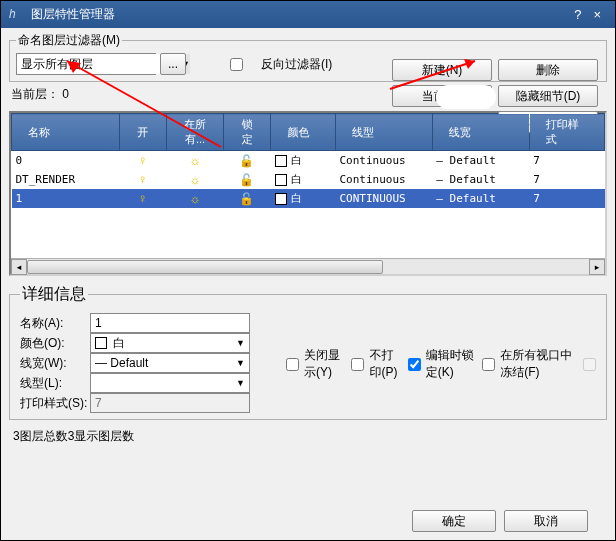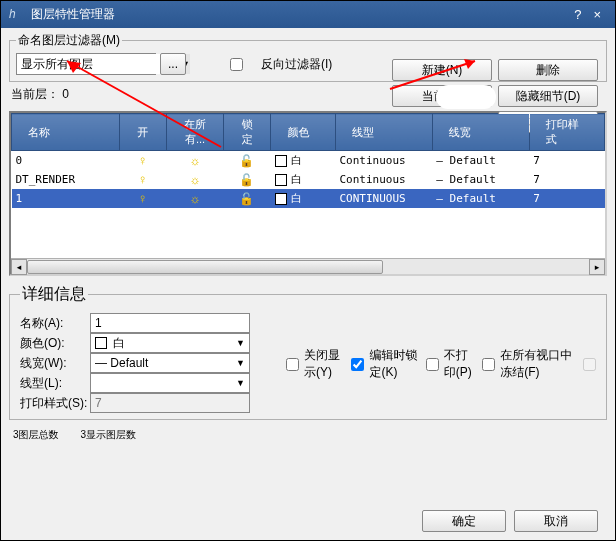--- a/index.html
+++ b/index.html
@@ -49,22 +49,22 @@
 .det-left label { font-size:12px; }
 .txt-input { height:20px; border:1px solid #888; padding:0 4px; font-size:12px; width:100%; }
 .txt-input[disabled]{ background:#f0f0f0; color:#777;}
 .color-combo { display:flex; align-items:center; gap:6px; border:1px solid #888; background:#fff; height:20px; padding:0 4px; }
 .color-combo .swatch{border:1px solid #000;}
 .color-combo .arrow{ margin-left:auto; font-size:9px;}
 .det-right { display:flex; flex-direction:row; gap:4px; font-size:12px; padding-top:2px;}
 .chk { display:flex; align-items:center; gap:5px; }
 .chk.disabled { color:#9a9a9a; }
 .chk input[type=checkbox]{ width:13px; height:13px; }
-.summary { margin:8px 4px 0 4px; font-size:10px; display:flex; gap:22px; }
-.footer { position:absolute; bottom:8px; right:17px; display:flex; gap:8px; }
+.summary { margin:8px 4px 0 4px; font-size:12px; display:flex; gap:0; }
+.footer { position:absolute; bottom:8px; right:27px; display:flex; gap:8px; }
 .bulb { color:#e6c100; font-size:13px; }
 .sun { color:#e6c100; font-size:12px; }
 .lock { color:#c9a500; font-size:12px; }
 
 .arrow-svg { position:absolute; pointer-events:none; }
 .annot-cloud { position:absolute; right:110px; top:36px; width:60px; height:24px; background:#fff; border-radius:12px; filter: blur(0.3px); }
 </style>
 </head>
 <body>
 
@@ -203,26 +203,26 @@
 
           <label>打印样式(S):</label>
           <input class="txt-input" disabled="" value="7" style="">
         </div>
         <div class="det-right" id="checks">
             <label class="chk">
               <input type="checkbox" style=""> 
               <span>关闭显示(Y)</span>
             </label>
             <label class="chk">
+              <input type="checkbox" style=""> 
+              <span>不打印(P)</span>
+            </label>
+            <label class="chk">
               <input type="checkbox" checked="" style=""> 
               <span>编辑时锁定(K)</span>
-            </label>
-            <label class="chk">
-              <input type="checkbox" style=""> 
-              <span>不打印(P)</span>
             </label>
             <label class="chk">
               <input type="checkbox" style=""> 
               <span>在所有视口中冻结(F)</span>
             </label>
             <label class="chk disabled">
               <input type="checkbox" disabled="" style=""> 
             </label>
           </div>
       </div>

